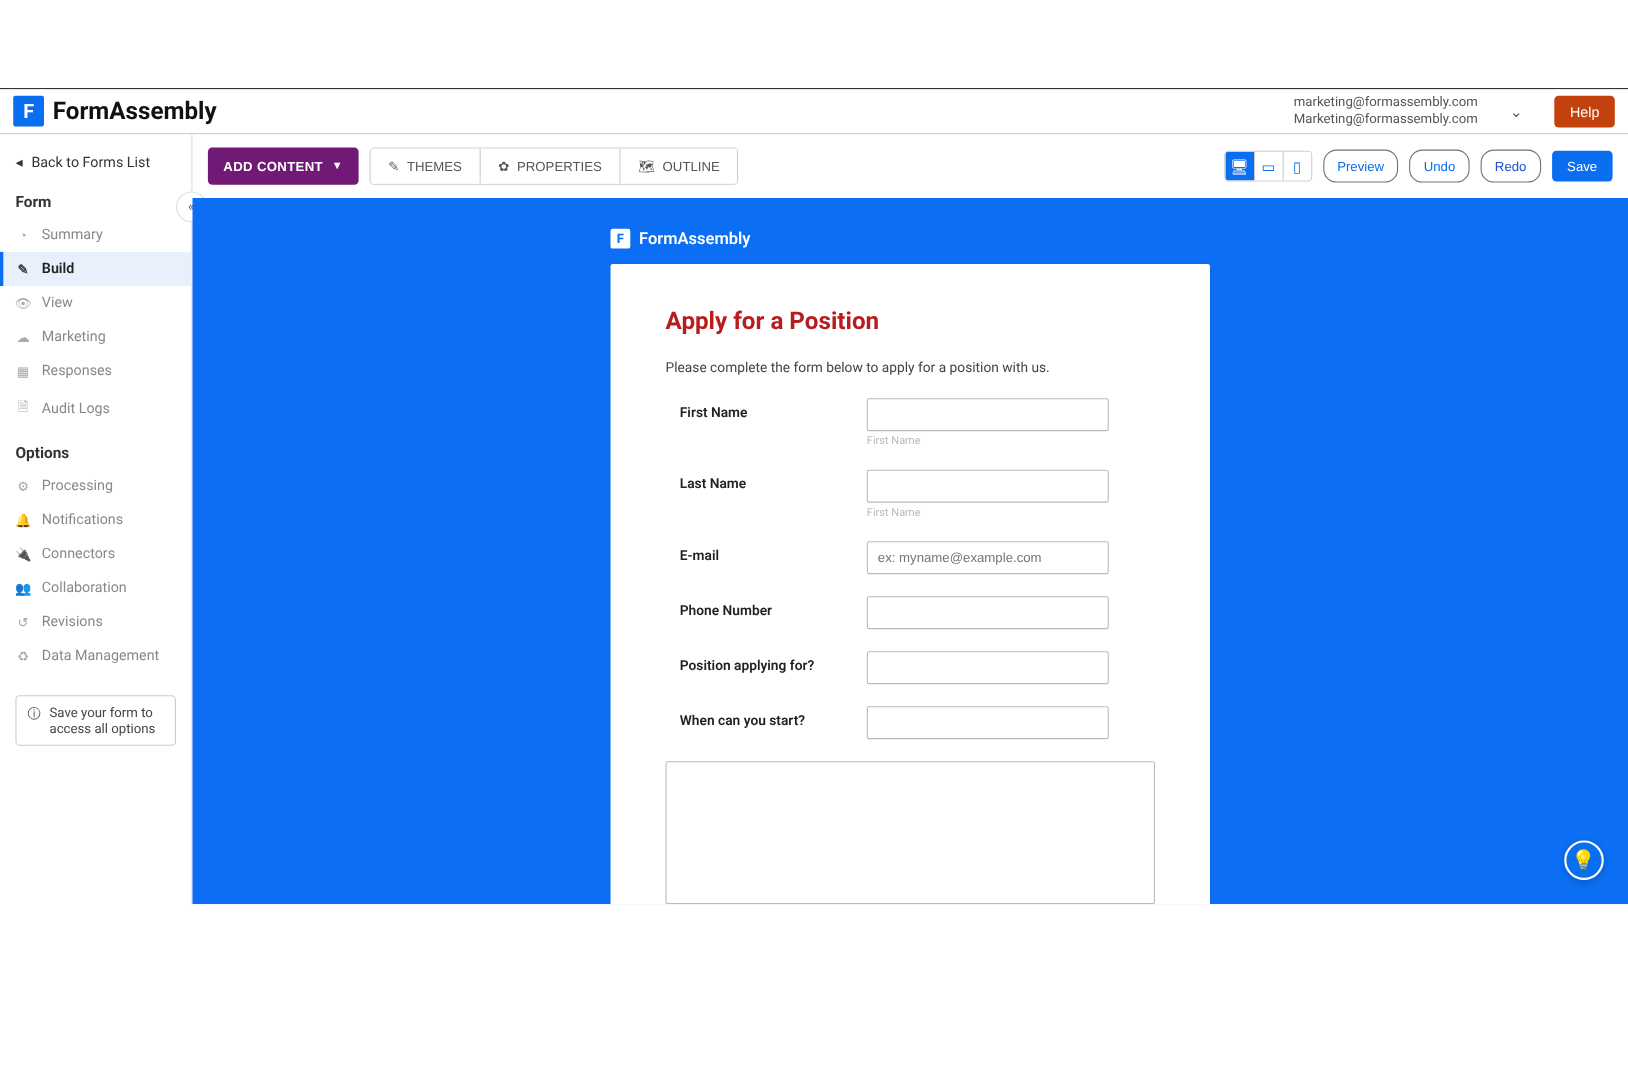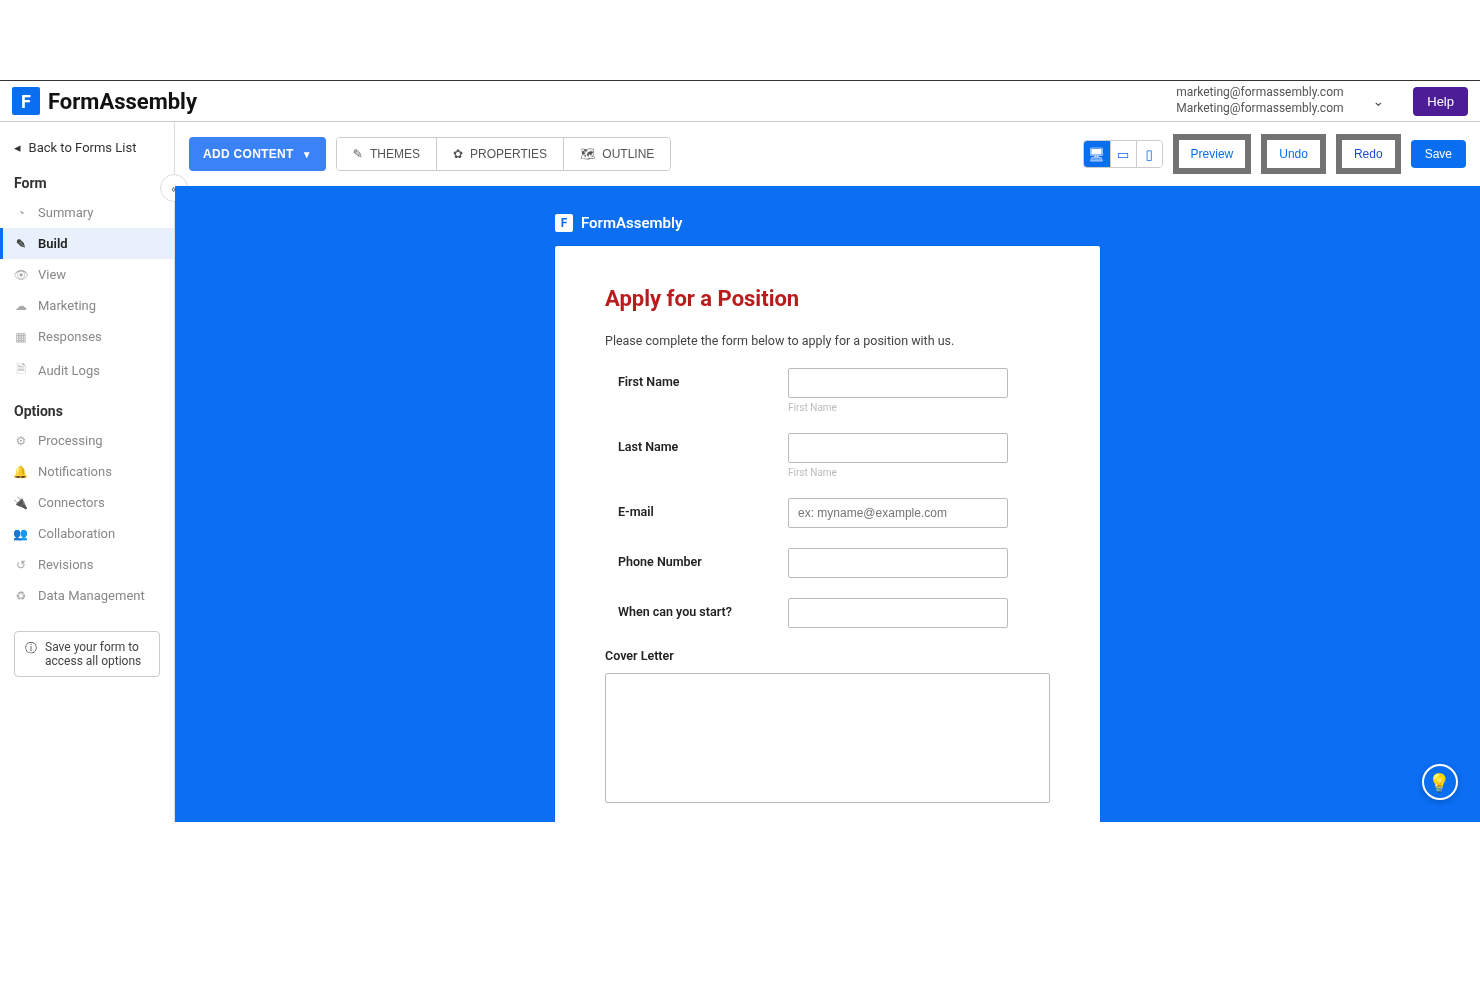--- a/index.html
+++ b/index.html
@@ -8,50 +8,50 @@
     .page { padding-top: 80px; }
 
     
     .appbar { height: 42px; display: flex; align-items: center; justify-content: space-between; border-top: 1px solid #333; border-bottom: 1px solid #ccc; padding: 0 12px; }
     .brand { display: flex; align-items: center; gap: 8px; }
     .brand-mark { width: 28px; height: 28px; background: #0a6ef0; color:#fff; display:flex; align-items:center; justify-content:center; font-weight:700; font-size:18px; border-radius:2px; }
     .brand-name { font-weight: 700; font-size: 22px; color:#111; }
     .appbar-right { display:flex; align-items:center; gap:25px; }
     .user-block { font-size: 12px; color:#555; text-align:right; line-height:1.3; }
     .user-chevron { font-size: 14px; color:#555; padding:0 4px; }
-    .help-btn { background:#4c1d95; color:#fff; border:none; border-radius:4px; padding:7px 14px; font-size:13px; cursor:pointer; }
+    .help-btn { background:#c2410c; color:#fff; border:none; border-radius:4px; padding:7px 14px; font-size:13px; cursor:pointer; }
 
     
     .layout { display:flex; height: 700px; position:relative; }
     .sidebar { width:175px; border-right:1px solid #ddd; padding:14px 0 14px 0; position:relative; }
     .back-link { display:flex; align-items:center; gap:8px; font-size:13px; color:#333; padding: 4px 14px 14px 14px; cursor:pointer; }
     .section-heading { font-weight:700; font-size:14px; padding: 6px 14px; }
     .nav-item { display:flex; align-items:center; gap:10px; font-size:13px; color:#888; padding:8px 14px; cursor:pointer; }
     .nav-item.active { background:#e8f0fb; color:#222; font-weight:600; border-left:3px solid #0a6ef0; padding-left:11px; }
     .nav-item .nav-icon { width:14px; display:flex; justify-content:center; color:#aaa; font-size:12px; }
     .nav-item.active .nav-icon{ color:#444; }
     .save-note { margin:20px 14px; border:1px solid #ccc; border-radius:4px; padding:8px 10px; display:flex; gap:8px; font-size:12px; color:#444; align-items:flex-start; }
     .collapse-handle { position:absolute; right:-14px; top:52px; width:28px; height:28px; background:#fff; border:1px solid #ddd; border-radius:50%; display:flex; align-items:center; justify-content:center; font-size:13px; color:#666; cursor:pointer; }
 
     
     .editor { flex:1; display:flex; flex-direction:column; }
     .toolbar { display:flex; align-items:center; justify-content:space-between; padding:12px 14px; }
     .toolbar-left { display:flex; gap:10px; }
-    .btn-primary { background:#3b82f6; color:#fff; border:none; border-radius:4px; padding:9px 14px; font-size:12px; font-weight:600; letter-spacing:.3px; cursor:pointer; display:flex; align-items:center; gap:8px; }
+    .btn-primary { background:#701a75; color:#fff; border:none; border-radius:4px; padding:9px 14px; font-size:12px; font-weight:600; letter-spacing:.3px; cursor:pointer; display:flex; align-items:center; gap:8px; }
     .btn-primary .caret { font-size:10px; }
     .btn-group { display:flex; border:1px solid #ccc; border-radius:4px; overflow:hidden; }
     .btn-seg { background:#fff; border:none; padding:9px 16px; font-size:12px; color:#555; display:flex; align-items:center; gap:7px; cursor:pointer; }
     .btn-seg + .btn-seg { border-left:1px solid #ccc; }
 
     .toolbar-right { display:flex; align-items:center; gap:10px; }
     .device-toggle { display:flex; border:1px solid #ccc; border-radius:4px; overflow:hidden; }
     .device-btn { width:26px; height:26px; display:flex; align-items:center; justify-content:center; background:#fff; cursor:pointer; border:none; color:#0a6ef0; }
     .device-btn.active { background:#0a6ef0; color:#fff; }
     .device-btn + .device-btn { border-left:1px solid #ccc; }
-    .btn-outline { background:#fff; border:6px solid #737373; border-radius:0; padding:7px 12px; font-size:12px; color:#0a6ef0; cursor:pointer; }
+    .btn-outline { background:#fff; border:1px solid #737373; border-radius:12px; padding:7px 12px; font-size:12px; color:#0a6ef0; cursor:pointer; }
     .btn-outline.muted { color:#1d4ed8; }
     .btn-save { background:#0a6ef0; color:#fff; border:none; border-radius:4px; padding:7px 14px; font-size:12px; cursor:pointer; }
 
     
     .canvas { flex:1; background:#0b6ef3; padding: 28px 0 0 0; display:flex; flex-direction:column; align-items:center; overflow:hidden; position:relative; }
     .canvas-header { width:545px; display:flex; align-items:center; gap:8px; color:#fff; font-weight:600; font-size:15px; margin-bottom:14px; }
     .canvas-header .mark { width:18px; height:18px; background:#fff; color:#0b6ef3; display:flex; align-items:center; justify-content:center; font-weight:700; font-size:12px; border-radius:2px; }
     .form-card { width:545px; background:#fff; border-radius:2px; padding:40px 50px 50px 50px; box-shadow: 0 0 0 1px rgba(0,0,0,.04); }
     .form-title { color:#b91c1c; font-size:22px; font-weight:700; margin-bottom:22px; }
     .form-intro { font-size:12.5px; color:#444; margin-bottom:20px; }
@@ -231,28 +231,31 @@
             <div class="field-control">
               <input type="text" placeholder="ex: myname@example.com" style="">
             </div>
           </div>
 
           <div class="field-row">
             <div class="field-label">Phone Number</div>
             <div class="field-control"><input type="text" style=""></div>
           </div>
 
+          <div class="field-row">
+            <div class="field-label">Position applying for?</div>
+            <div class="field-control"><input type="text" style=""></div>
+          </div>
 
           <div class="field-row">
             <div class="field-label">When can you start?</div>
             <div class="field-control"><input type="text" style=""></div>
           </div>
 
           <div class="cover-row">
-            <div class="field-label">Cover Letter</div>
             <textarea style=""></textarea>
           </div>
         </div>
 
         <div class="hint-bulb">
           <span>💡</span>
         </div>
       </div>
     </div>
   </div>

